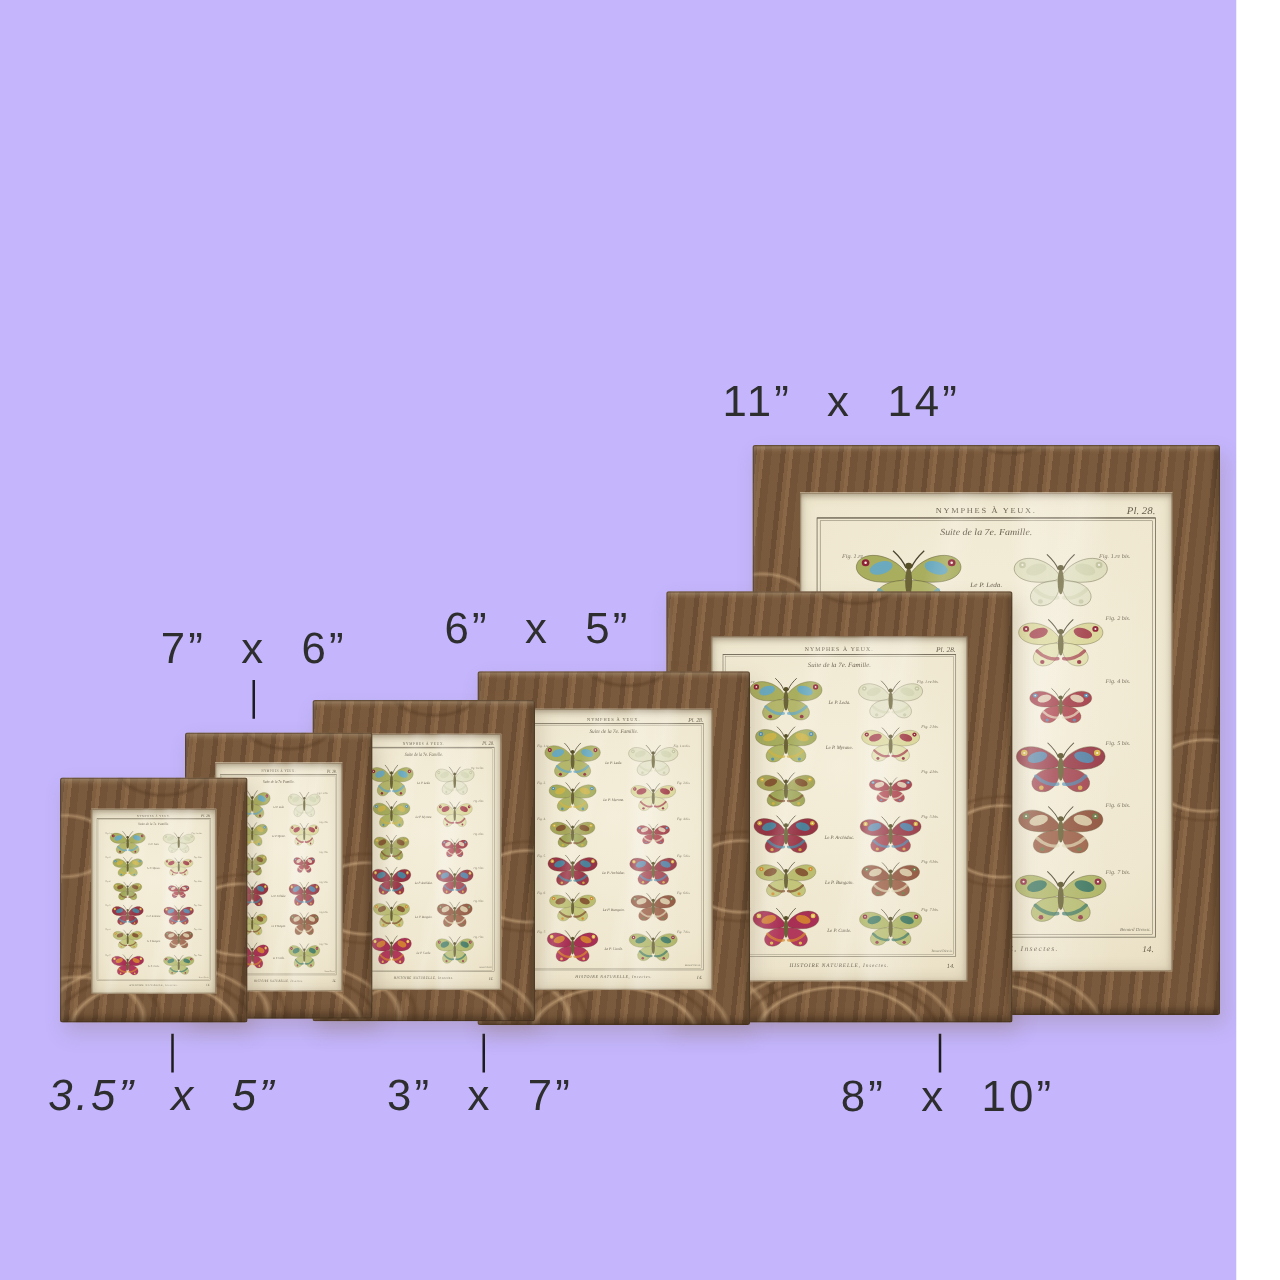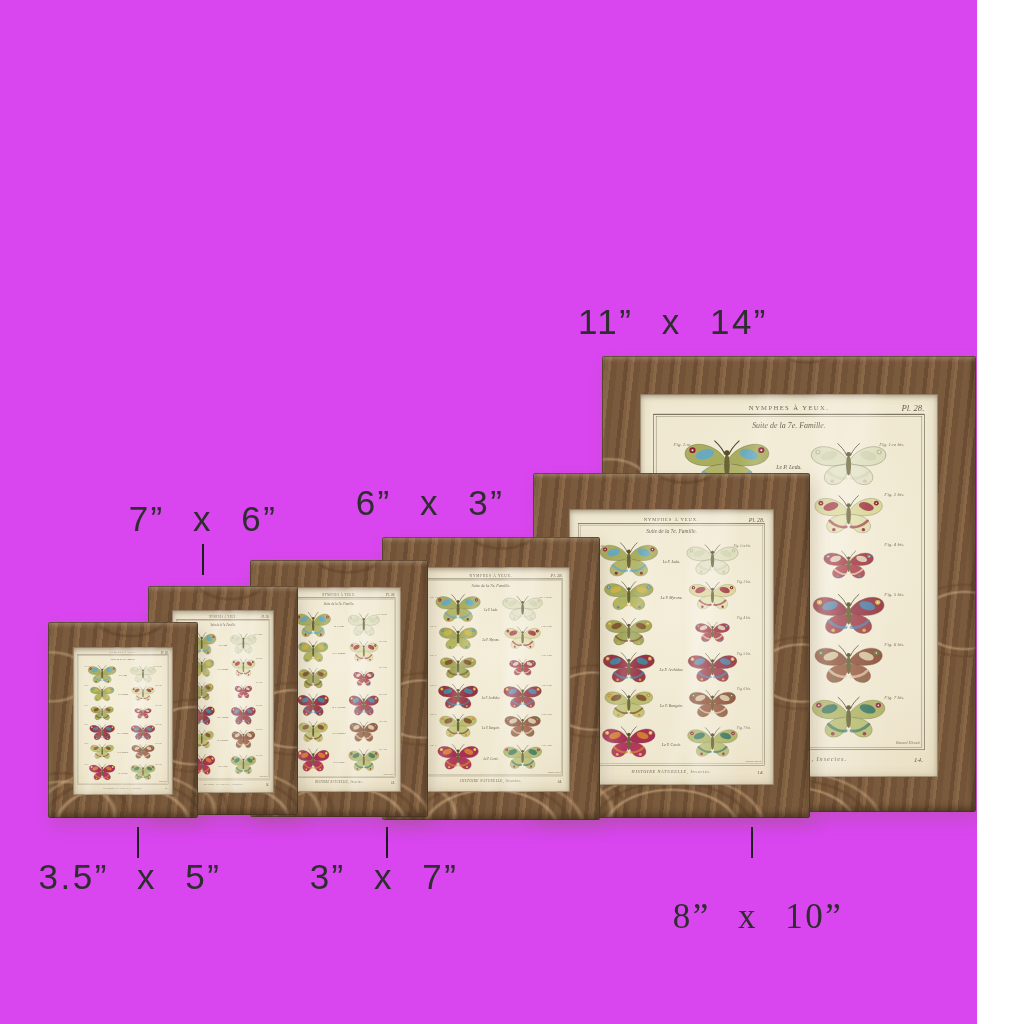--- a/index.html
+++ b/index.html
@@ -1,17 +1,17 @@
 <!DOCTYPE html>
 <html><head>
 <meta charset="utf-8">
 <style>
   html,body{margin:0;padding:0;background:#ffffff;}
-  #stage{position:relative;width:977px;height:1024px;background:#d946ef;overflow:hidden;
-         font-family:"Liberation Sans",sans-serif;}
+  #stage{position:relative;width:977px;height:1024px;background:#c4b5fd;overflow:hidden;
+         font-family:"Liberation Sans",sans-serif;padding-left:12px;}
   .size-label{position:absolute;text-align:center;font-size:35px;font-weight:400;color:#2e2e2e;
               letter-spacing:2.5px;word-spacing:16px;white-space:nowrap;line-height:38px;}
   .tick{position:absolute;width:2px;height:31px;background:#1c1c1c;}
   .frame{position:absolute;border-radius:2px;background-color:#7a5a3d;
     background-image:
       radial-gradient(ellipse 120px 70px at 50% 103%, rgba(0,0,0,0) 52%, rgba(222,188,143,.50) 55%, rgba(0,0,0,0) 58%, rgba(0,0,0,0) 63%, rgba(88,60,35,.45) 66%, rgba(0,0,0,0) 69%, rgba(0,0,0,0) 74%, rgba(222,188,143,.40) 77%, rgba(0,0,0,0) 80%),
       radial-gradient(ellipse 95px 60px at 10% 98%, rgba(0,0,0,0) 50%, rgba(222,188,143,.42) 54%, rgba(0,0,0,0) 58%, rgba(0,0,0,0) 64%, rgba(88,60,35,.42) 68%, rgba(0,0,0,0) 72%),
       radial-gradient(ellipse 85px 55px at 97% 58%, rgba(0,0,0,0) 48%, rgba(228,194,150,.45) 52%, rgba(0,0,0,0) 56%, rgba(0,0,0,0) 61%, rgba(95,65,38,.42) 65%, rgba(0,0,0,0) 69%),
       radial-gradient(ellipse 75px 48px at 2% 28%, rgba(0,0,0,0) 46%, rgba(228,194,150,.40) 51%, rgba(0,0,0,0) 56%),
       radial-gradient(ellipse 70px 40px at 55% -3%, rgba(0,0,0,0) 44%, rgba(80,54,32,.40) 50%, rgba(0,0,0,0) 56%),
@@ -1890,23 +1890,23 @@
             <text x="226" y="302" text-anchor="end" font-family="'Liberation Serif',serif" font-size="3.2" font-style="italic" fill="#6a6150" fill-opacity="0.8">Benard Direxit.</text>
             <text x="120" y="316" text-anchor="middle" font-family="'Liberation Serif',serif" font-size="5" letter-spacing="0.8" font-style="italic" fill="#6a6150">HISTOIRE NATURELLE, Insectes.</text>
             <text x="228" y="317" text-anchor="end" font-family="'Liberation Serif',serif" font-size="6" font-style="italic" fill="#6a6150">14.</text>
           </svg>
           <div class="glass"></div>
         </div>
       </div>
     </div>
 
   <div class="size-label" style="left:513px;top:303px;width:320px;">11” x 14”</div>
-  <div class="size-label" style="left:290px;top:484px;width:280px;">6” x 3”</div>
+  <div class="size-label" style="left:290px;top:484px;width:280px;">6” x 5”</div>
   <div class="size-label" style="left:63px;top:500px;width:280px;">7” x 6”</div>
-  <div class="size-label" style="left:0px;top:858px;width:260px;">3.5” x 5”</div>
+  <div class="size-label" style="left:0px;top:858px;width:260px;font-style:italic;">3.5” x 5”</div>
   <div class="size-label" style="left:244px;top:858px;width:280px;">3” x 7”</div>
-  <div class="size-label" style="left:618px;top:898px;width:280px;font-family:Liberation Serif, serif;">8” x 10”</div>
+  <div class="size-label" style="left:618px;top:859px;width:280px;">8” x 10”</div>
 
   <div class="tick" style="left:202px;top:544px;"></div>
   <div class="tick" style="left:137px;top:827px;"></div>
   <div class="tick" style="left:386px;top:827px;"></div>
   <div class="tick" style="left:751px;top:827px;"></div>
 </div>
 
 </body></html>

